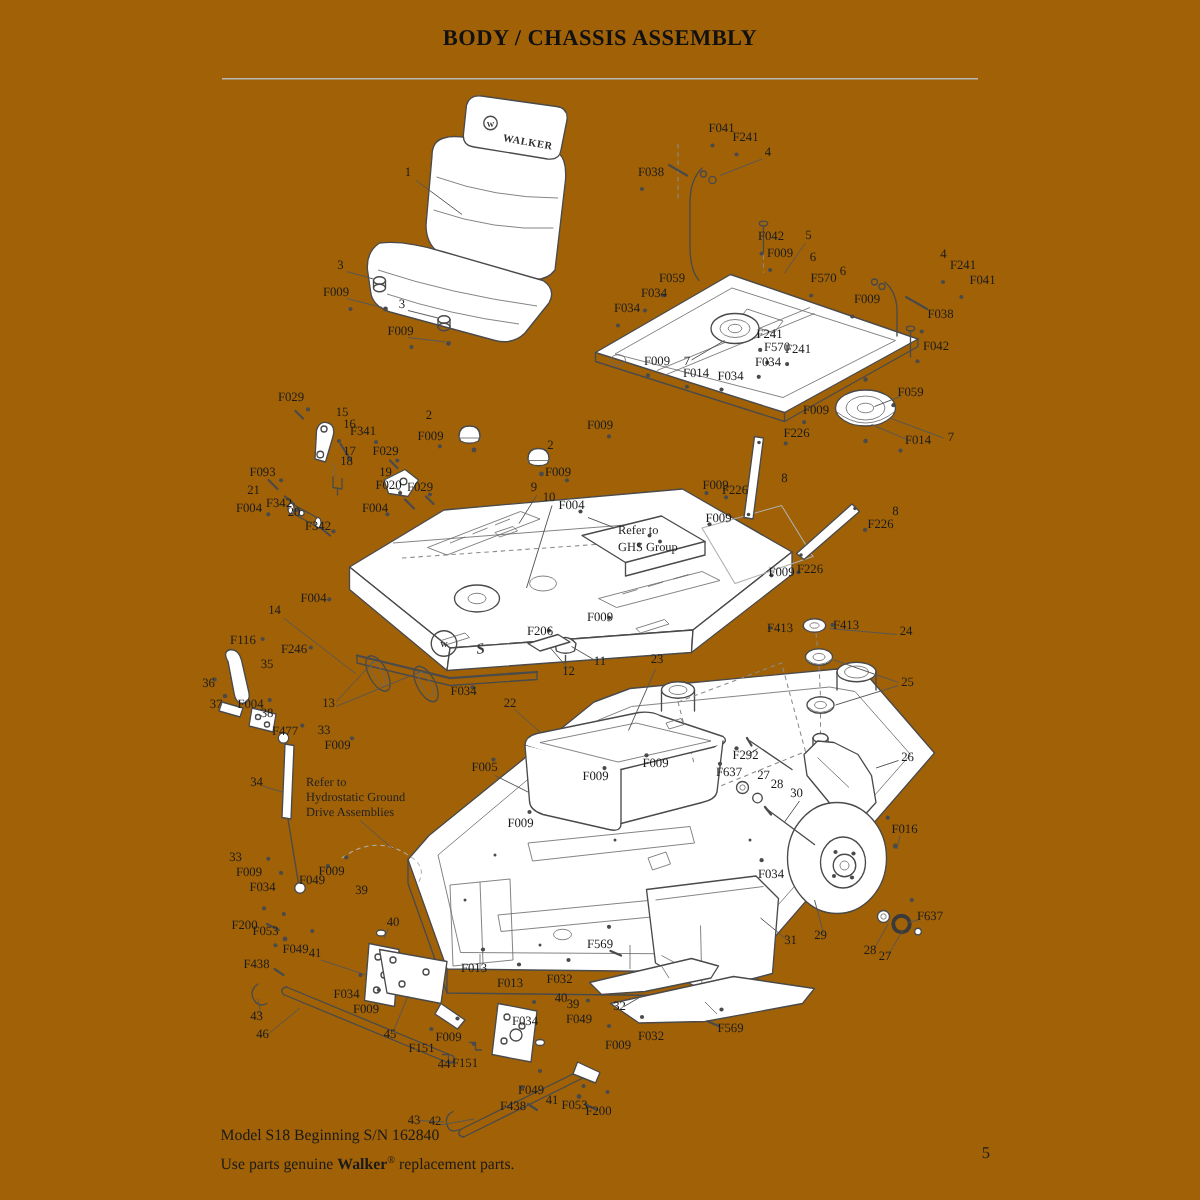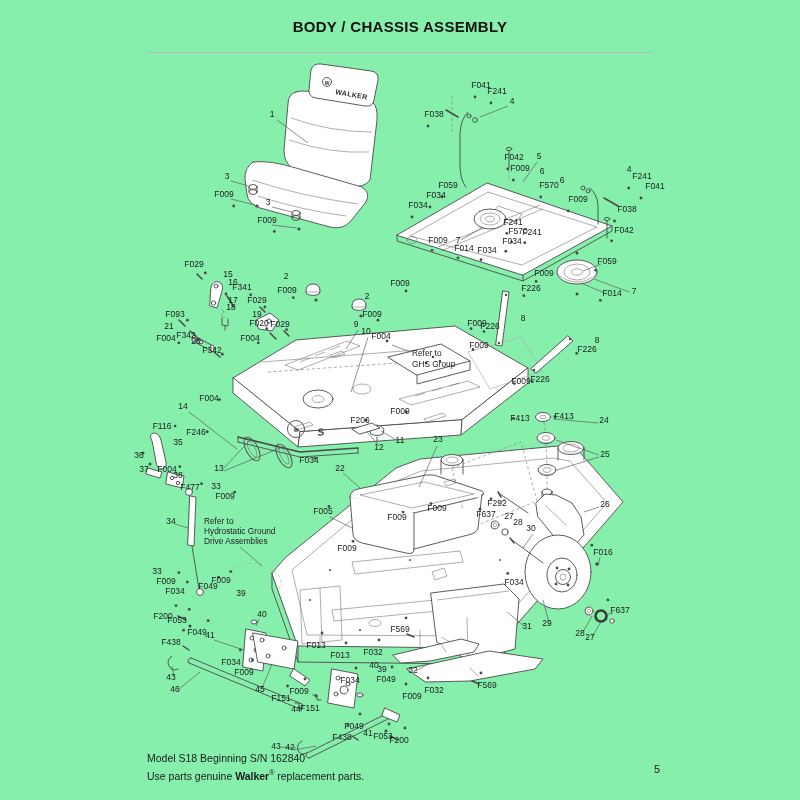--- a/index.html
+++ b/index.html
@@ -1,17 +1,17 @@
 <!DOCTYPE html>
 <html><head>
 <meta charset="utf-8">
 <style>
   html,body{margin:0;padding:0;background:#fff;}
-  #page{position:relative;width:800px;height:800px;background:#86efac;overflow:hidden;
-        font-family:Liberation Sans, sans-serif;}
+  #page{position:relative;width:800px;height:800px;background:#a16207;overflow:hidden;
+        font-family:Liberation Serif, serif;}
   #title{position:absolute;top:18px;left:0;width:800px;text-align:center;
          font-size:15px;font-weight:bold;color:#111;letter-spacing:.3px;}
   #title-rule{position:absolute;top:52px;left:148px;width:504px;height:1px;background:#b8b8b8;}
   svg{position:absolute;top:0;left:0;}
   .ln{fill:none;stroke:#4a4a4a;stroke-width:.9;stroke-linejoin:round;stroke-linecap:round;}
   .lnw{fill:#ffffff;stroke:#4a4a4a;stroke-width:.9;stroke-linejoin:round;stroke-linecap:round;}
   .thin{fill:none;stroke:#6a6a6a;stroke-width:.55;}
   .thick{fill:none;stroke:#4a4a4a;stroke-width:1.5;stroke-linecap:round;}
   .dash{fill:none;stroke:#8a8a8a;stroke-width:.7;stroke-dasharray:3 2.5;}
   .ghost{fill:none;stroke:#b0b0b0;stroke-width:.7;}

